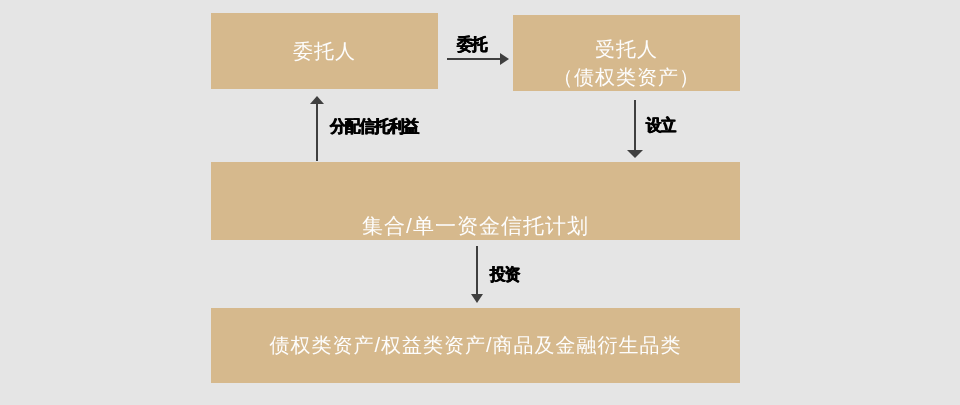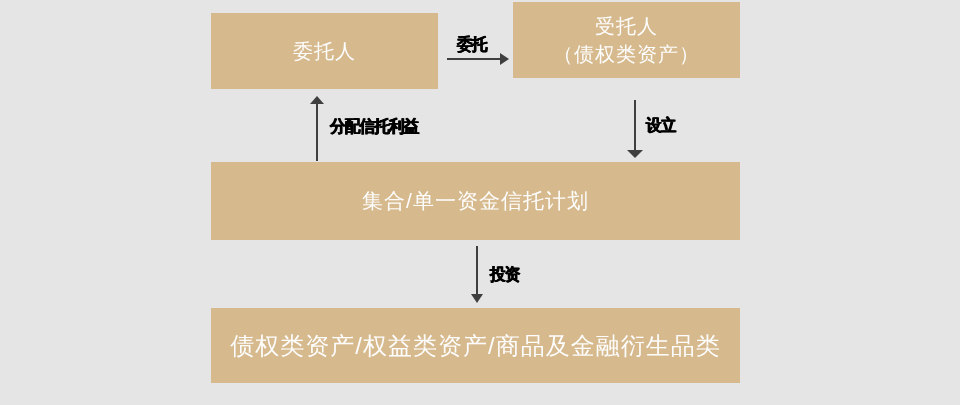--- a/index.html
+++ b/index.html
@@ -22,23 +22,23 @@
     display: flex;
     flex-direction: column;
     align-items: center;
     justify-content: center;
     text-align: center;
     font-size: 20px;
     letter-spacing: 1px;
   }
   .node .line { line-height: 28px; }
   #box-principal { left: 211px; top: 13px;  width: 227px; height: 76px; }
-  #box-trustee   { left: 513px; top: 2px;  width: 227px; height: 76px; }
-  #box-plan      { left: 211px; top: 162px; width: 529px; height: 78px; font-size: 21px; }
-  #box-assets    { left: 211px; top: 308px; width: 529px; height: 75px; font-size: 24px; }
+  #box-trustee   { left: 513px; top: 15px;  width: 227px; height: 76px; justify-content: flex-end; }
+  #box-plan      { left: 211px; top: 162px; width: 529px; height: 78px; font-size: 21px; justify-content: flex-end; }
+  #box-assets    { left: 211px; top: 308px; width: 529px; height: 75px; font-size: 20px; }
   #box-assets .line { line-height: 31px; }
 
   .edge-line {
     position: absolute;
     background: #3f3f3f;
   }
   .h-line { height: 2px; }
   .v-line { width: 2px; }
 
   #entrust-line    { left: 447px; top: 58px;  width: 54px; }

